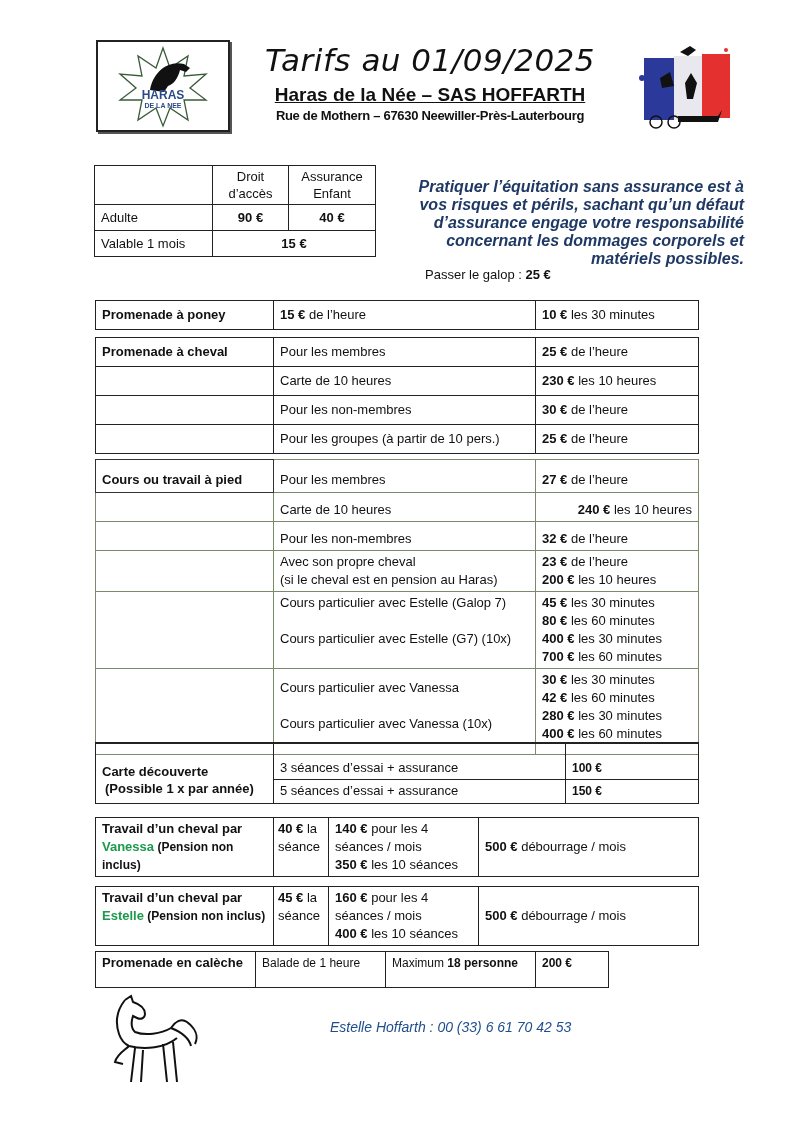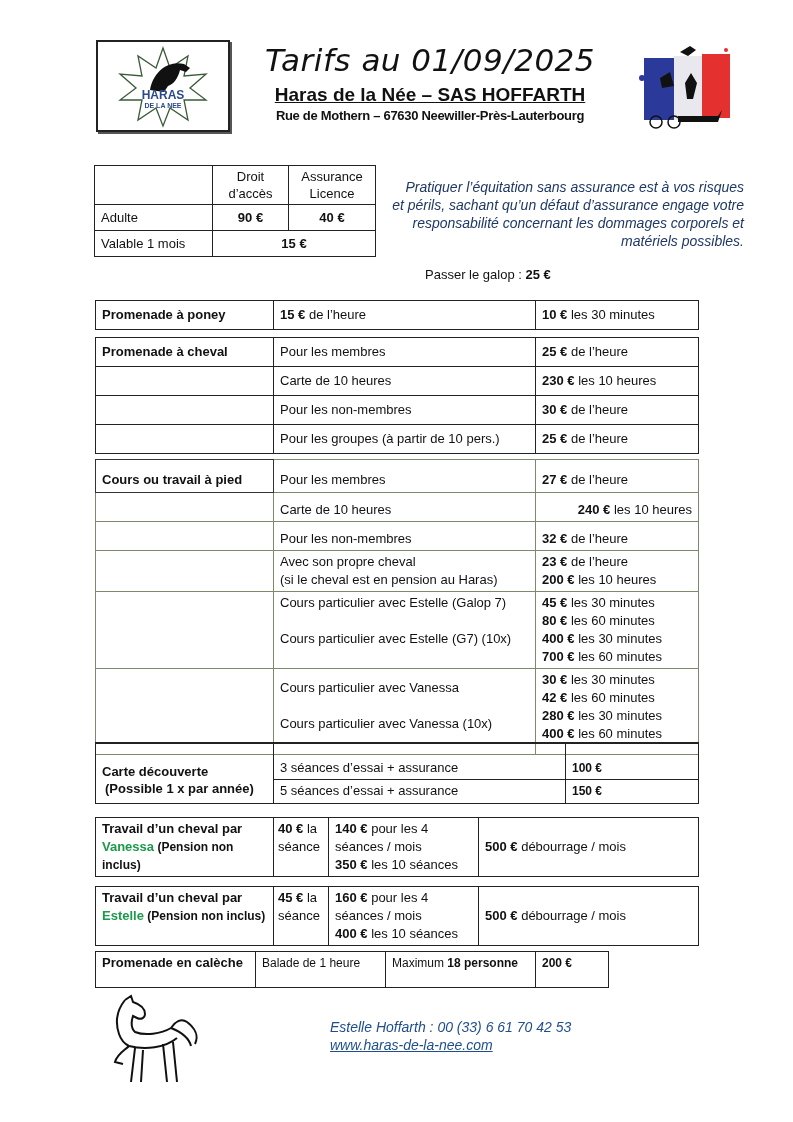--- a/index.html
+++ b/index.html
@@ -7,21 +7,21 @@
   .abs { position: absolute; }
   .logo-box { left: 96px; top: 40px; width: 134px; height: 92px; border: 2px solid #222; box-shadow: 2px 2px 0 #555; background: #fff; }
   .title { left: 240px; top: 42px; width: 380px; text-align: center; font-family: "DejaVu Sans", sans-serif; font-size: 31px; font-style: italic; font-weight: 300; letter-spacing: 0.5px; }
   .subtitle { left: 240px; top: 84px; width: 380px; text-align: center; font-size: 19px; font-weight: bold; text-decoration: underline; }
   .address { left: 240px; top: 108px; width: 380px; text-align: center; font-size: 13px; font-weight: bold; letter-spacing: -0.3px; }
   .flag-art { left: 630px; top: 38px; width: 105px; height: 96px; }
   table { border-collapse: collapse; font-size: 13px; font-family: "Liberation Sans", sans-serif; }
   td { border: 1px solid #222; padding: 2px 6px; vertical-align: middle; line-height: 18px; }
   .b { font-weight: bold; }
   .center { text-align: center; }
-  .warn { left: 392px; top: 178px; width: 352px; text-align: right; color: #1f3864; font-style: italic; font-weight: normal; font-size: 14px; line-height: 18px; }
+  .warn { left: 392px; top: 178px; width: 352px; text-align: right; color: #1f3864; font-style: italic; font-weight: bold; font-size: 16px; line-height: 18px; }
   .galop { left: 425px; top: 267px; font-size: 13px; }
   .green { color: #1a9a4a; font-weight: bold; }
   .green-border td { border-color: #7a8a6a; }
   .green-border { border: 1.5px solid #333; }
   .footer-text { left: 330px; top: 1018px; color: #1f4e8c; font-style: italic; font-size: 14px; line-height: 18px; }
   .footer-text a { color: #1f4e8c; text-decoration: underline; }
   .small { font-size: 12px; }
 </style>
 </head>
 <body>
@@ -56,21 +56,21 @@
 <table class="abs" style="left:94px; top:165px; width:282px;">
   <tbody>
       <tr style="height:36px;">
     <td style="width:118px;"></td>
     <td class="center" style="width:76px; line-height:17px;">
       <span>Droit</span><br>
       <span>d’accès</span>
     </td>
     <td class="center" style="line-height:17px;">
       <span>Assurance</span><br>
-      <span>Licence</span>
+      <span>Enfant</span>
     </td>
   </tr>
   <tr style="height:26px;">
     <td>Adulte</td>
     <td class="center b">90 €</td>
     <td class="center b">40 €</td>
   </tr>
   <tr style="height:26px;">
     <td>Valable 1 mois</td>
     <td class="center b" colspan="2">15 €</td>
@@ -257,14 +257,13 @@
     <path d="M66,36 C76,40 84,46 86,54"></path>
     <path d="M20,8 C12,18 10,30 14,42 C16,48 20,52 24,54"></path>
     <path d="M24,54 C20,58 12,62 10,70 L18,72"></path>
     <path d="M30,56 L26,90 M38,58 L36,90 M58,52 L62,90 M68,50 L72,90"></path>
     <path d="M24,54 C40,58 60,56 72,46"></path>
   </svg>
 </div>
 
 <div class="abs footer-text">
   <div>Estelle Hoffarth : 00 (33) 6 61 70 42 53</div>
-  <div><a>www.haras-de-la-nee.com</a></div>
 </div>
 
 </body></html>

